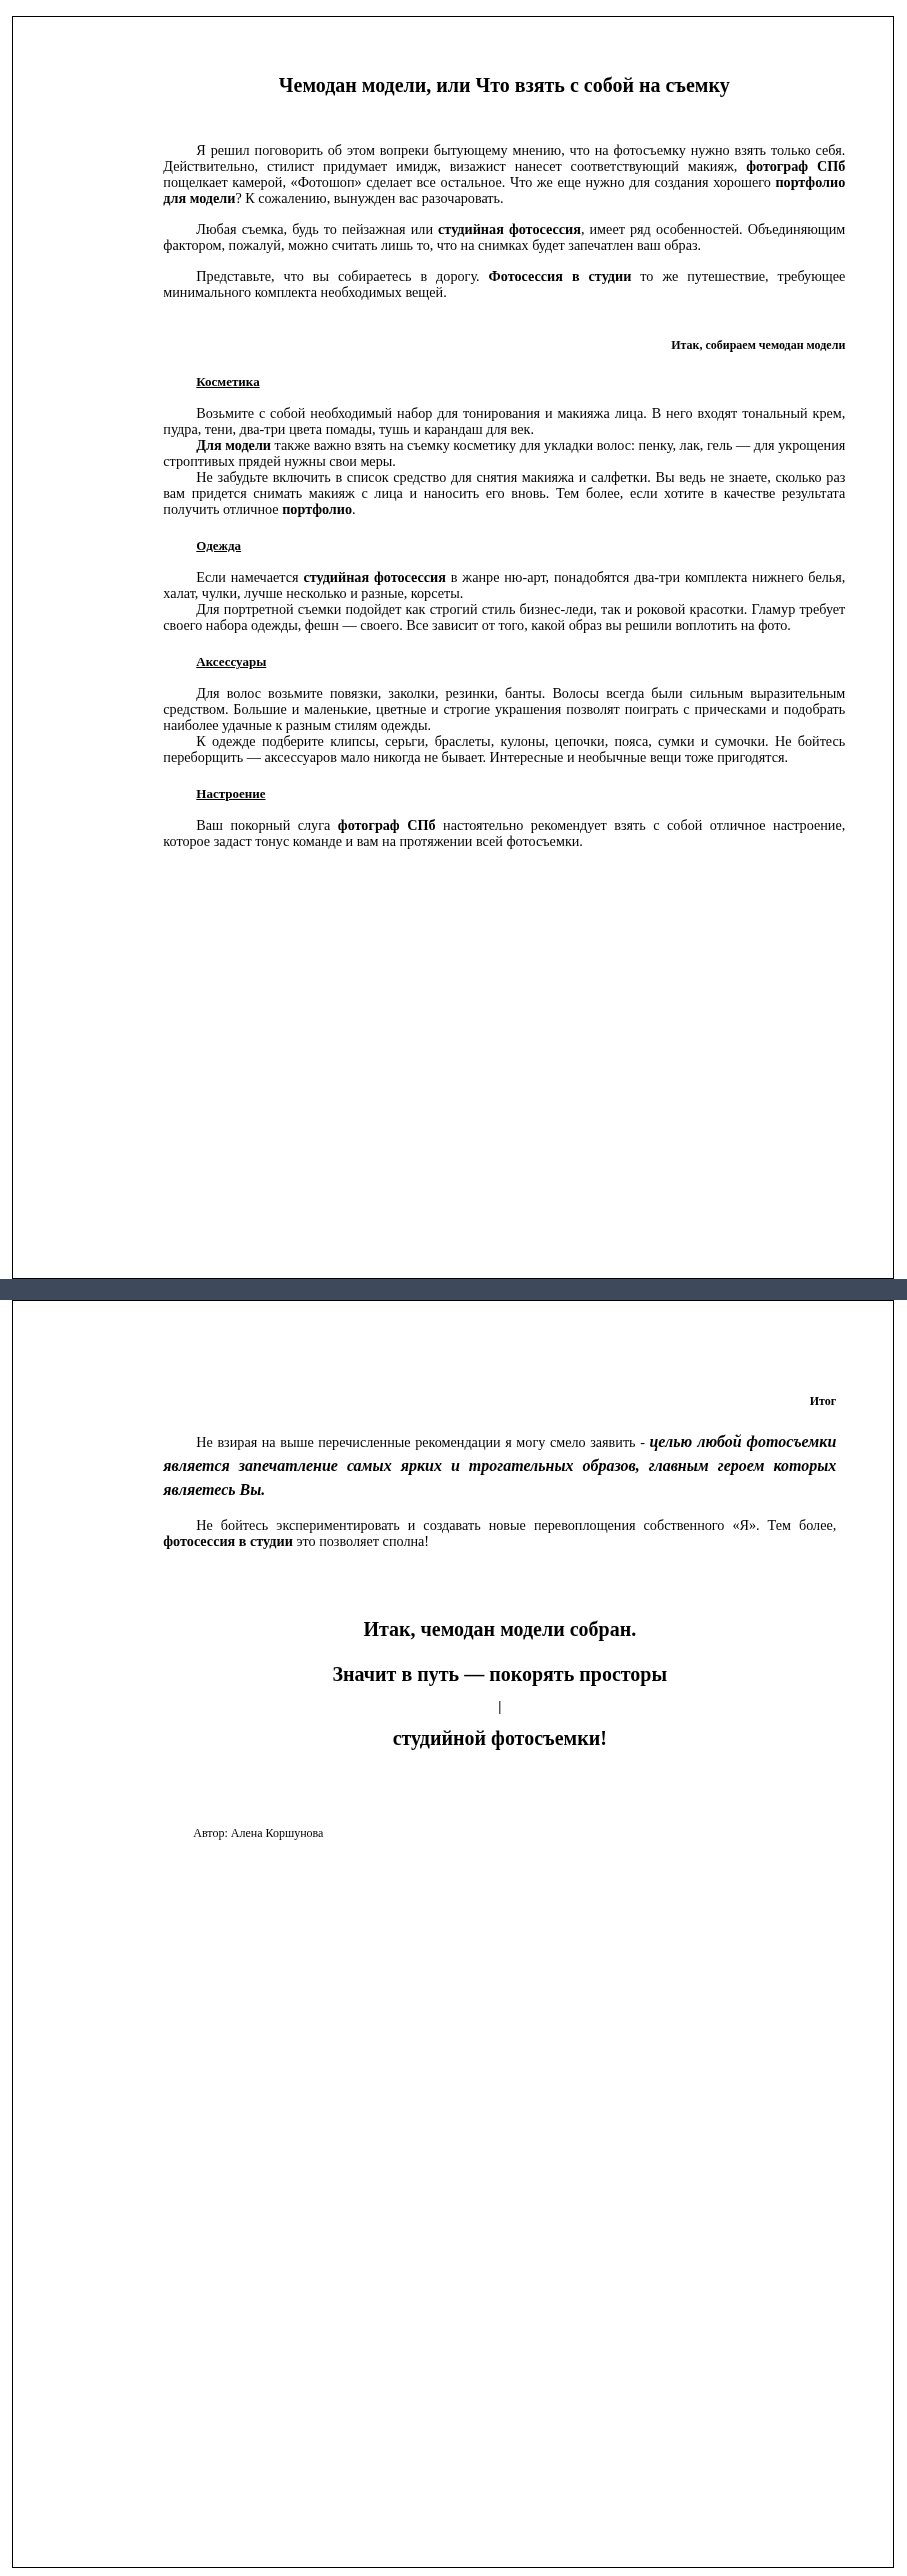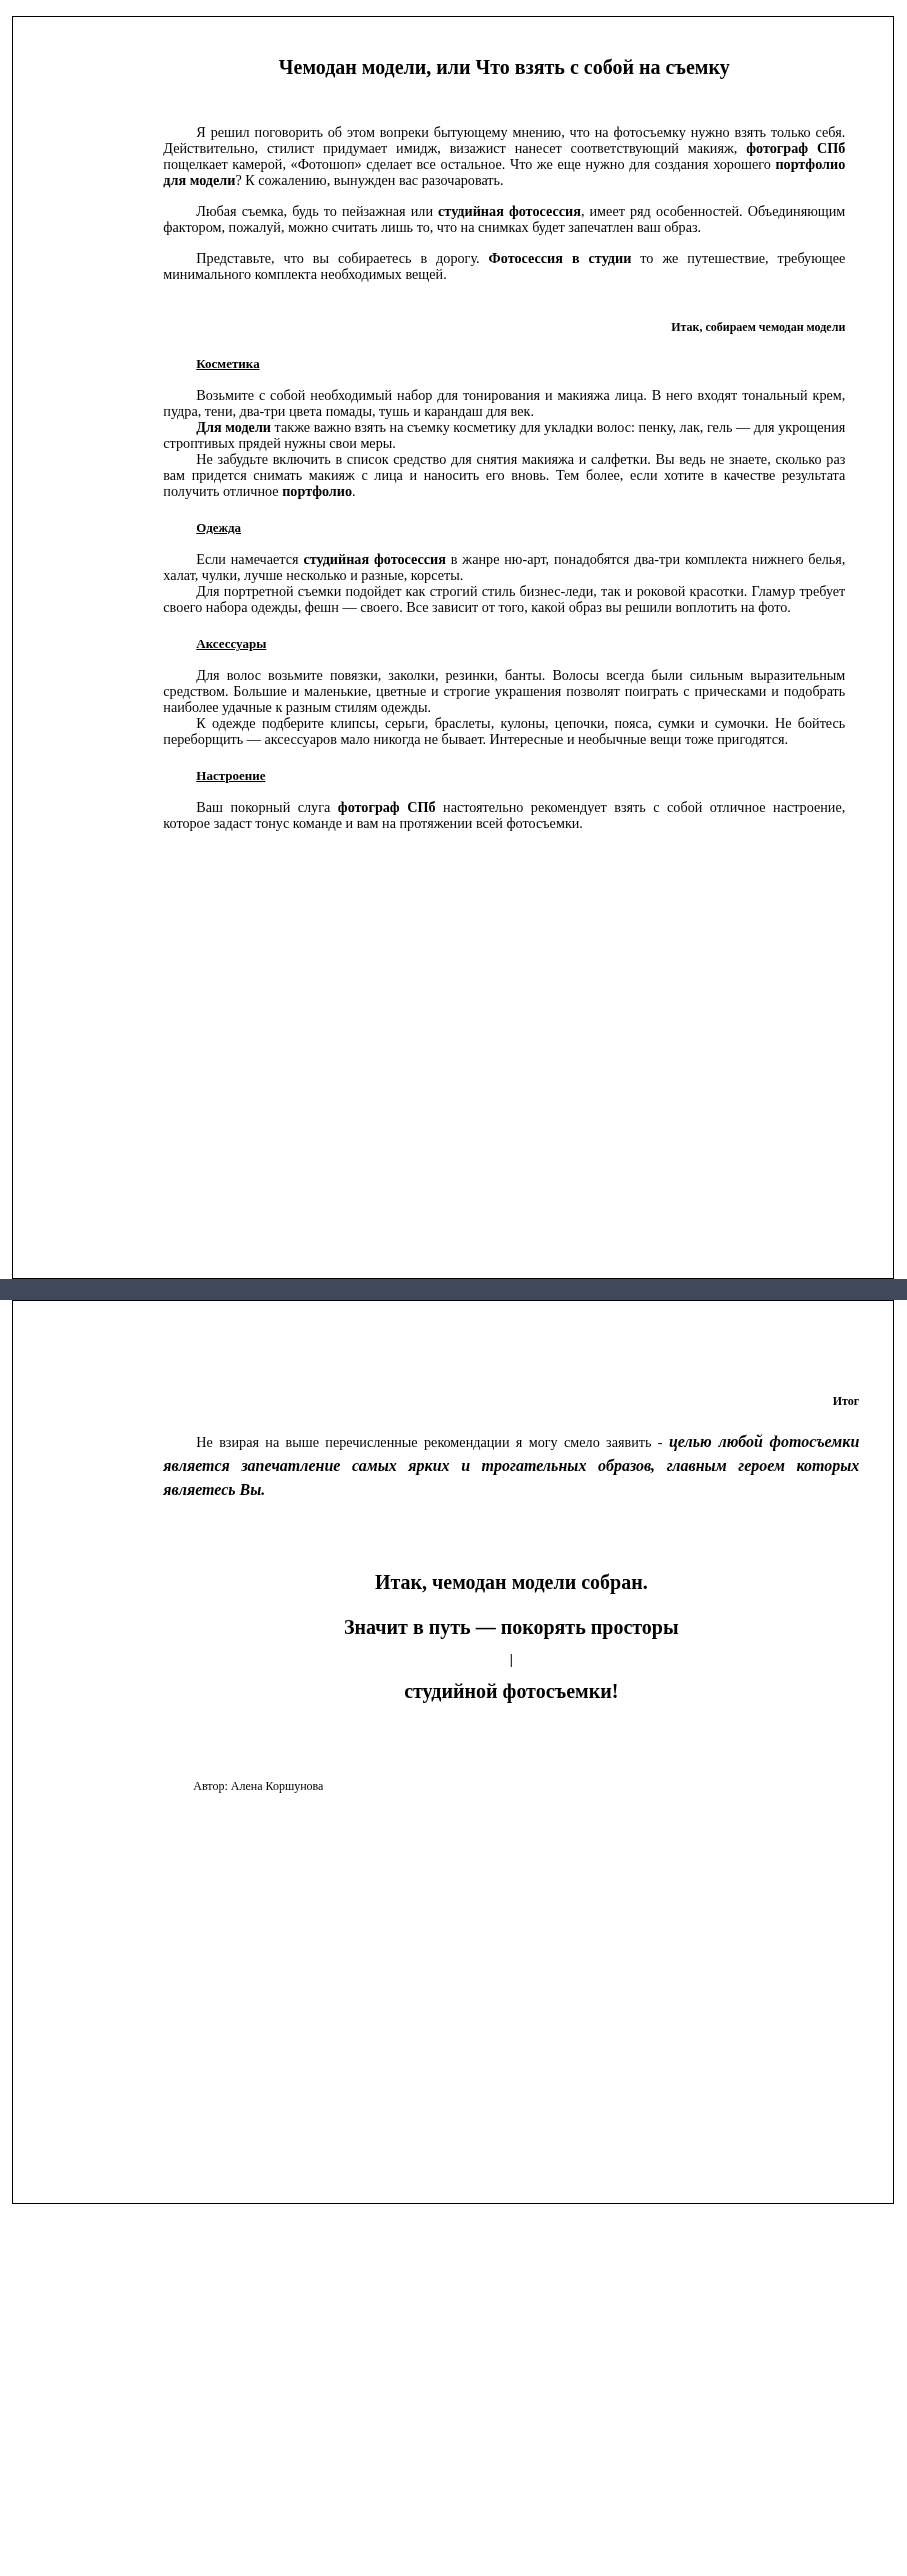--- a/index.html
+++ b/index.html
@@ -11,22 +11,22 @@
     font-family: "Liberation Serif", "DejaVu Serif", serif;
   }
   .viewer { width: 907px; padding-top: 16px; }
   .page {
     width: 882px;
     margin: 0 12.3px;
     border: 0.9px solid #000000;
     background: #ffffff;
     overflow: hidden;
   }
-  .page1 { height: 1263px; padding: 39px 48px 0 150px; }
-  .page2 { height: 904px; padding: 93px 34px 0 150px; }
+  .page1 { height: 1263px; padding: 57px 48px 0 150px; }
+  .page2 { height: 1268px; padding: 93px 57px 0 150px; }
   .separator { height: 21px; width: 907px; background: #3e4a5c; }
 
   .title {
     font-size: 20px;
     font-weight: bold;
     text-align: center;
     margin: 0 0 45px 0;
   }
   .body {
     font-size: 14.2px;
@@ -103,20 +103,21 @@
     <h3 class="sub">Настроение</h3>
     <p class="body"><span>Ваш покорный слуга </span><span class="b">фотограф СПб</span><span> настоятельно рекомендует взять с собой отличное настроение, которое задаст тонус команде и вам на протяжении всей фотосъемки.</span></p>
   </div>
 
   <div class="separator" style="background: rgb(62, 74, 92);"></div>
 
   <div class="page page2">
     <h2 class="chapter">Итог</h2>
 
     <p class="body sp p2lead"><span>Не взирая на выше перечисленные рекомендации я могу смело заявить - </span><span class="b i">целью любой фотосъемки является запечатление самых ярких и трогательных образов, главным героем которых являетесь Вы.</span></p>
+    <p class="body"><span>Не бойтесь экспериментировать и создавать новые перевоплощения собственного «Я». Тем более, </span><span class="b">фотосессия в студии</span><span> это позволяет сполна!</span></p>
 
     <p class="closing big c1">Итак, чемодан модели собран.</p>
     <p class="closing big c2">Значит в путь — покорять просторы</p>
     <p class="closing cbar">|</p>
     <p class="closing big c3">студийной фотосъемки!</p>
 
     <p class="author">Автор: Алена Коршунова</p>
   </div>
 
 </div>

